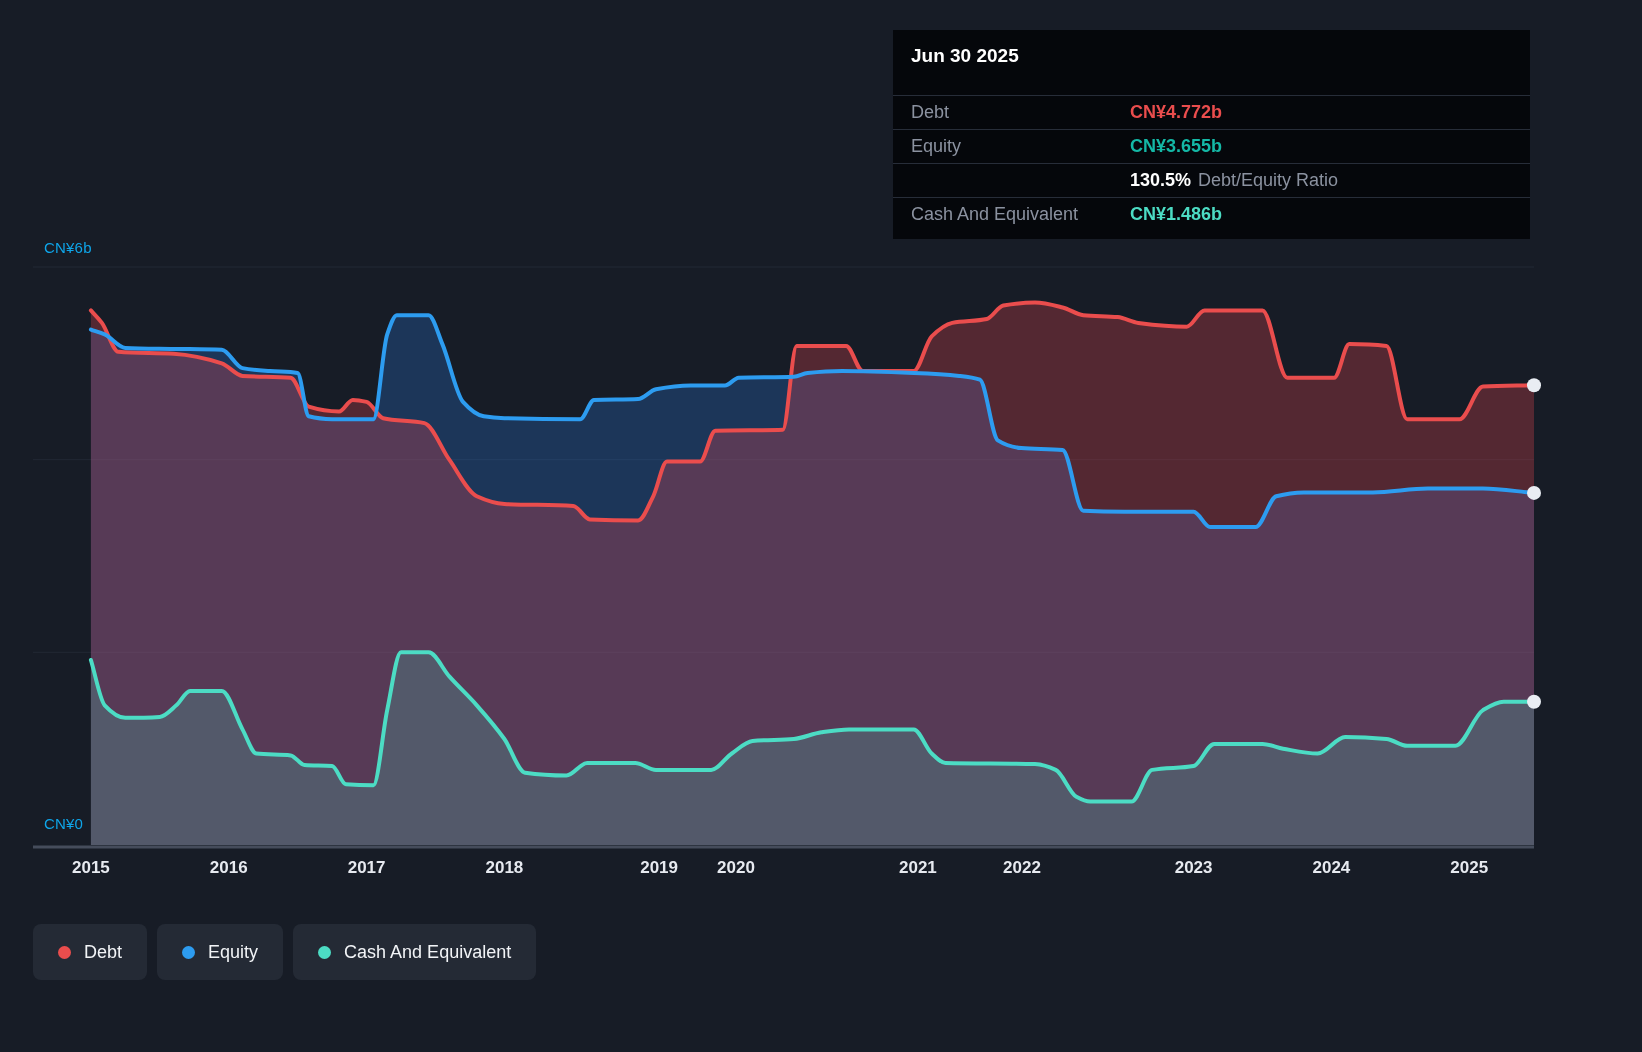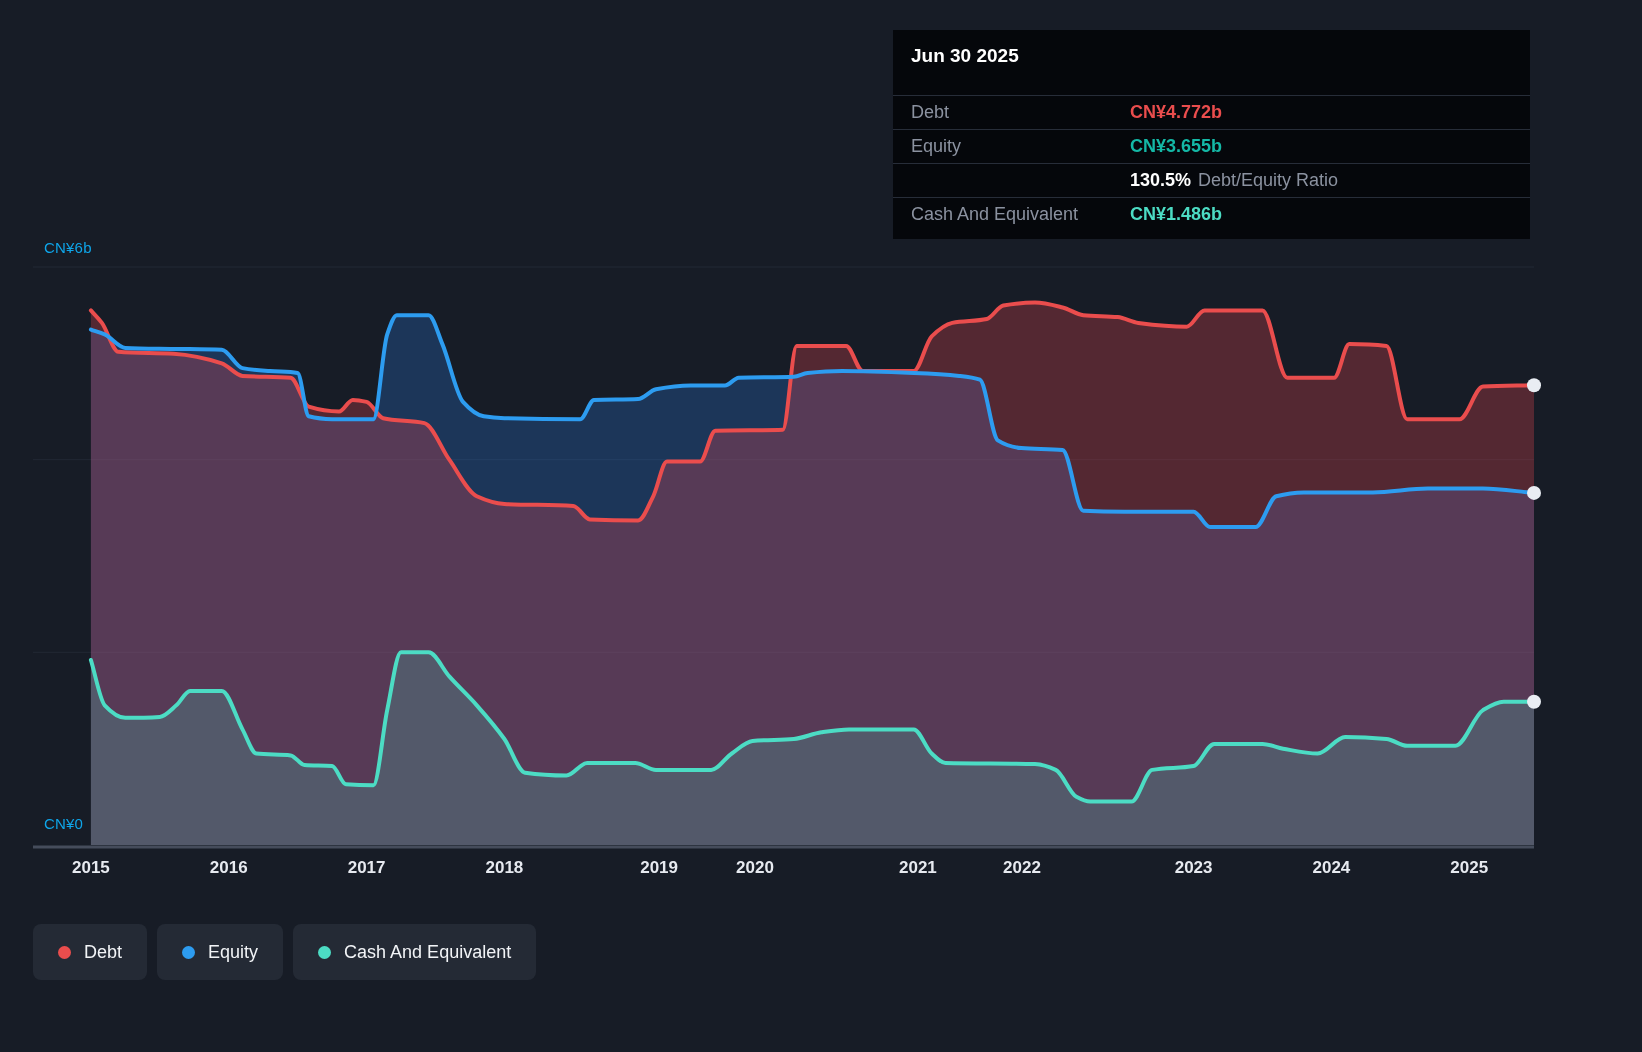--- a/index.html
+++ b/index.html
@@ -51,21 +51,21 @@
 
 <div class="y-label" id="y-label-top">CN¥6b</div>
 <div class="y-label" id="y-label-bottom">CN¥0</div>
 
 <div id="x-axis">
     <div class="x-tick" style="left: 48.9px;">2015</div>
     <div class="x-tick" style="left: 186.7px;">2016</div>
     <div class="x-tick" style="left: 324.6px;">2017</div>
     <div class="x-tick" style="left: 462.4px;">2018</div>
     <div class="x-tick" style="left: 594px; text-align: right;">2019</div>
-    <div class="x-tick" style="left: 713px;">2020</div>
+    <div class="x-tick" style="left: 694px;">2020</div>
     <div class="x-tick" style="left: 875.9px;">2021</div>
     <div class="x-tick" style="left: 980px;">2022</div>
     <div class="x-tick" style="left: 1151.6px;">2023</div>
     <div class="x-tick" style="left: 1289.4px;">2024</div>
     <div class="x-tick" style="left: 1427.2px;">2025</div>
   </div>
 
 <div id="tooltip">
   <div class="tt-title">Jun 30 2025</div>
   <div class="tt-row">

